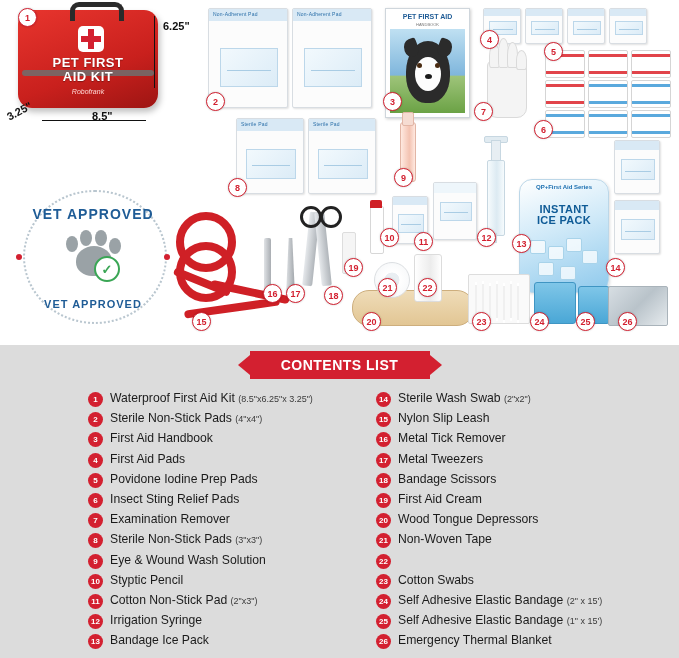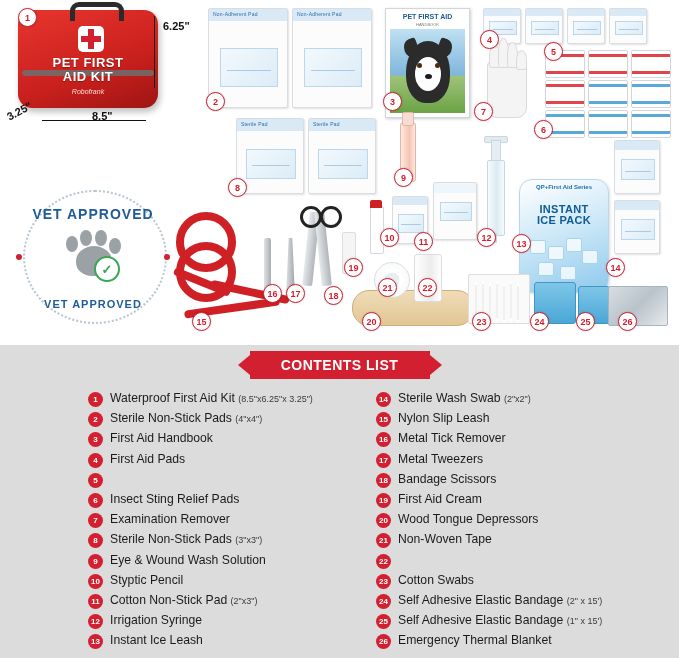--- a/index.html
+++ b/index.html
@@ -375,20 +375,21 @@
         <div class="item">
             <span class="num">3</span>
             <span class="itxt"><span>First Aid Handbook</span> <span class="sz"></span></span>
           </div>
         <div class="item">
             <span class="num">4</span>
             <span class="itxt"><span>First  Aid Pads</span> <span class="sz"></span></span>
           </div>
         <div class="item">
             <span class="num">5</span>
+            <span class="itxt"><span>Povidone Iodine Prep Pads</span> <span class="sz"></span></span>
           </div>
         <div class="item">
             <span class="num">6</span>
             <span class="itxt"><span>Insect Sting Relief Pads</span> <span class="sz"></span></span>
           </div>
         <div class="item">
             <span class="num">7</span>
             <span class="itxt"><span>Examination Remover</span> <span class="sz"></span></span>
           </div>
         <div class="item">
@@ -406,21 +407,21 @@
         <div class="item">
             <span class="num">11</span>
             <span class="itxt"><span>Cotton Non-Stick Pad</span> <span class="sz">(2"x3")</span></span>
           </div>
         <div class="item">
             <span class="num">12</span>
             <span class="itxt"><span>Irrigation Syringe</span> <span class="sz"></span></span>
           </div>
         <div class="item">
             <span class="num">13</span>
-            <span class="itxt"><span>Instant Ice Leash</span> <span class="sz"></span></span>
+            <span class="itxt"><span>Bandage Ice Pack</span> <span class="sz"></span></span>
           </div>
       </div>
 
       <div class="col">
         <div class="item">
             <span class="num">14</span>
             <span class="itxt"><span>Sterile Wash Swab</span> <span class="sz">(2"x2")</span></span>
           </div>
         <div class="item">
             <span class="num">15</span>

